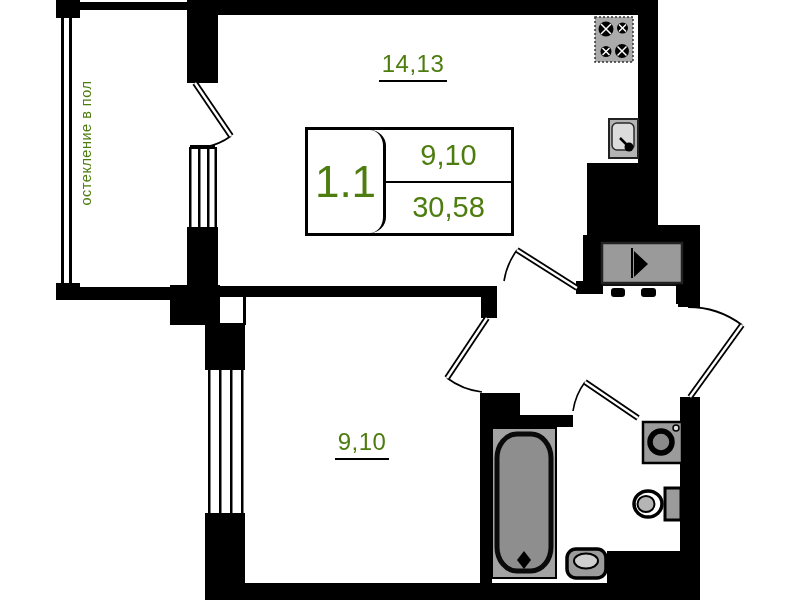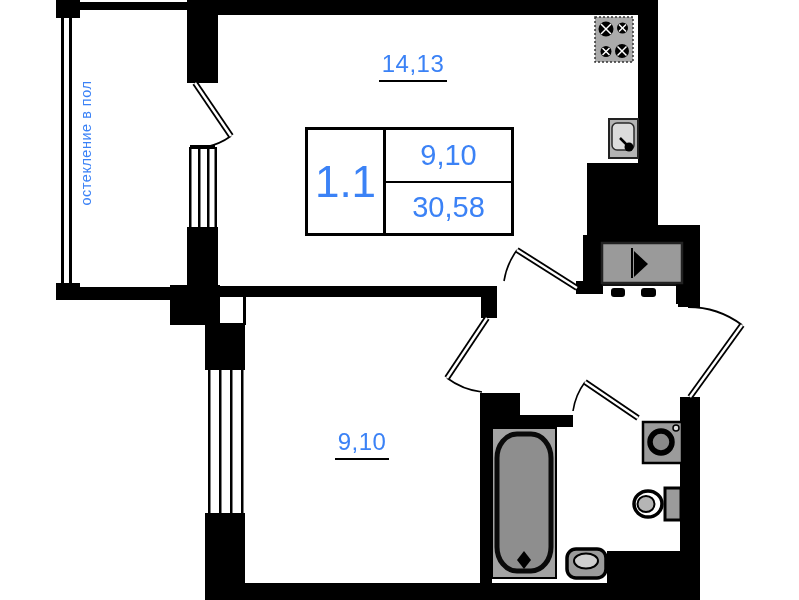--- a/index.html
+++ b/index.html
@@ -1,27 +1,27 @@
 <!DOCTYPE html>
 <html><head>
 <meta charset="utf-8">
 <style>
   html,body{margin:0;padding:0;background:#ffffff;}
   #plan{position:relative;width:799px;height:600px;background:#fff;overflow:hidden;
-        font-family:"Liberation Sans", sans-serif;color:#3b82f6;}
+        font-family:"Liberation Sans", sans-serif;color:#4d7c0f;}
   #plan svg{position:absolute;left:0;top:0;}
   .lbl{position:absolute;text-align:center;font-size:24px;letter-spacing:0.5px;}
   .lbl span{display:inline-block;border-bottom:2px solid #000;padding:0 3px 2px 3px;}
   .note-vert{position:absolute;left:16px;top:134px;width:142px;height:18px;
              transform:rotate(-90deg);transform-origin:center center;
              font-size:14.5px;letter-spacing:0.5px;text-align:center;white-space:nowrap;}
   #info-table{position:absolute;left:305px;top:127px;width:203px;height:103px;
               border:3px solid #000;background:#fff;display:flex;}
   #info-table .unit-cell{width:75px;border-right:3px solid #000;display:flex;
-              align-items:center;justify-content:center;font-size:44px;}
+              align-items:center;justify-content:center;font-size:44px;border-radius:16px;}
   #info-table .vals{flex:1;display:flex;flex-direction:column;}
   #info-table .vals .vrow{flex:1;display:flex;align-items:center;justify-content:center;
               font-size:29px;border-bottom:2.5px solid #000;}
   #info-table .vals .vrow:last-child{border-bottom:none;}
 </style>
 </head>
 <body>
 
 <div id="plan">
 

